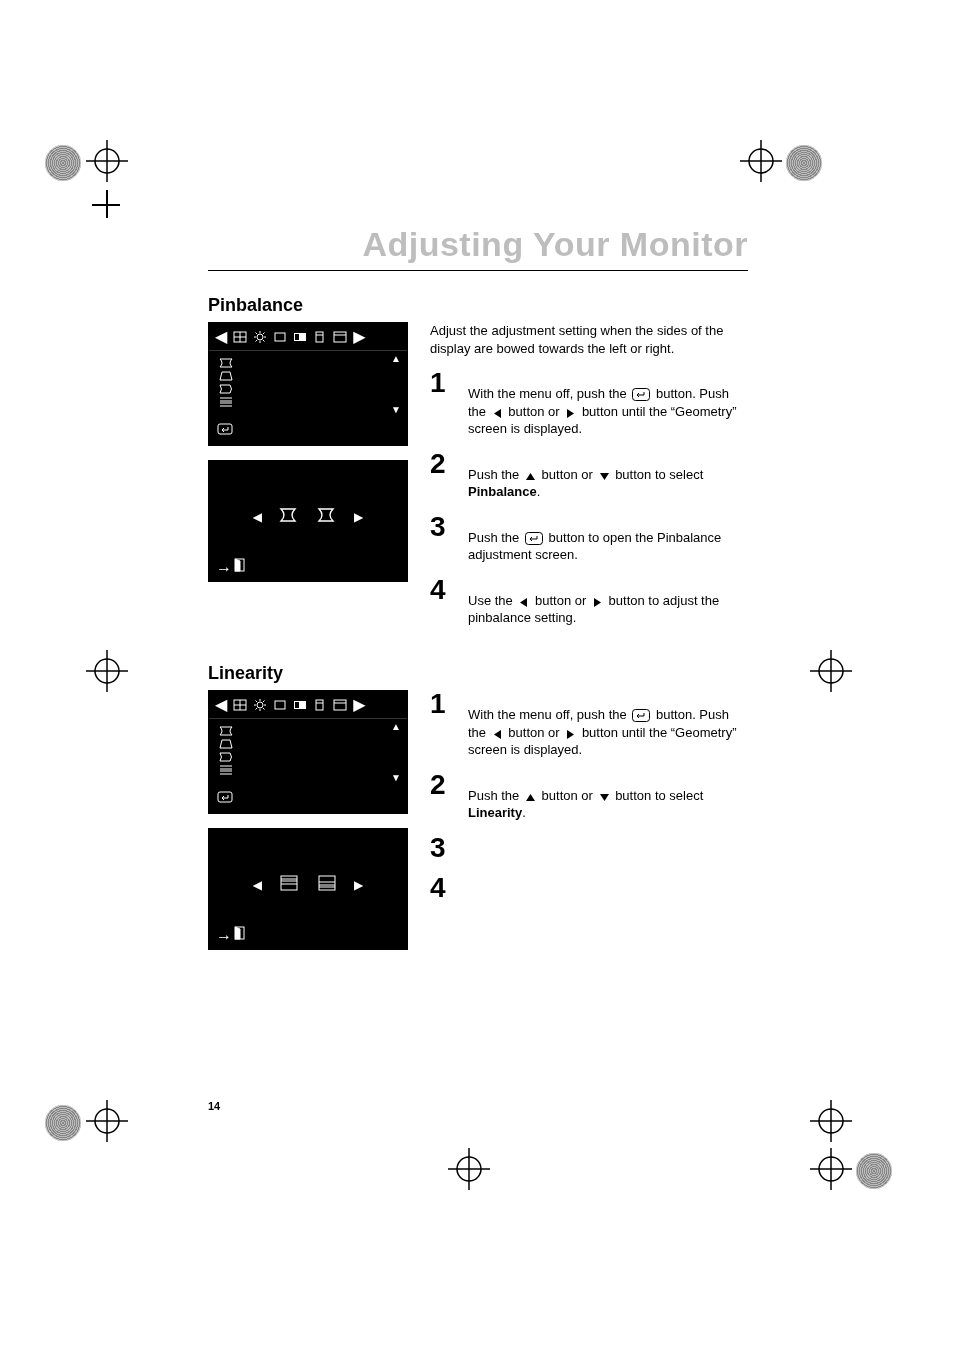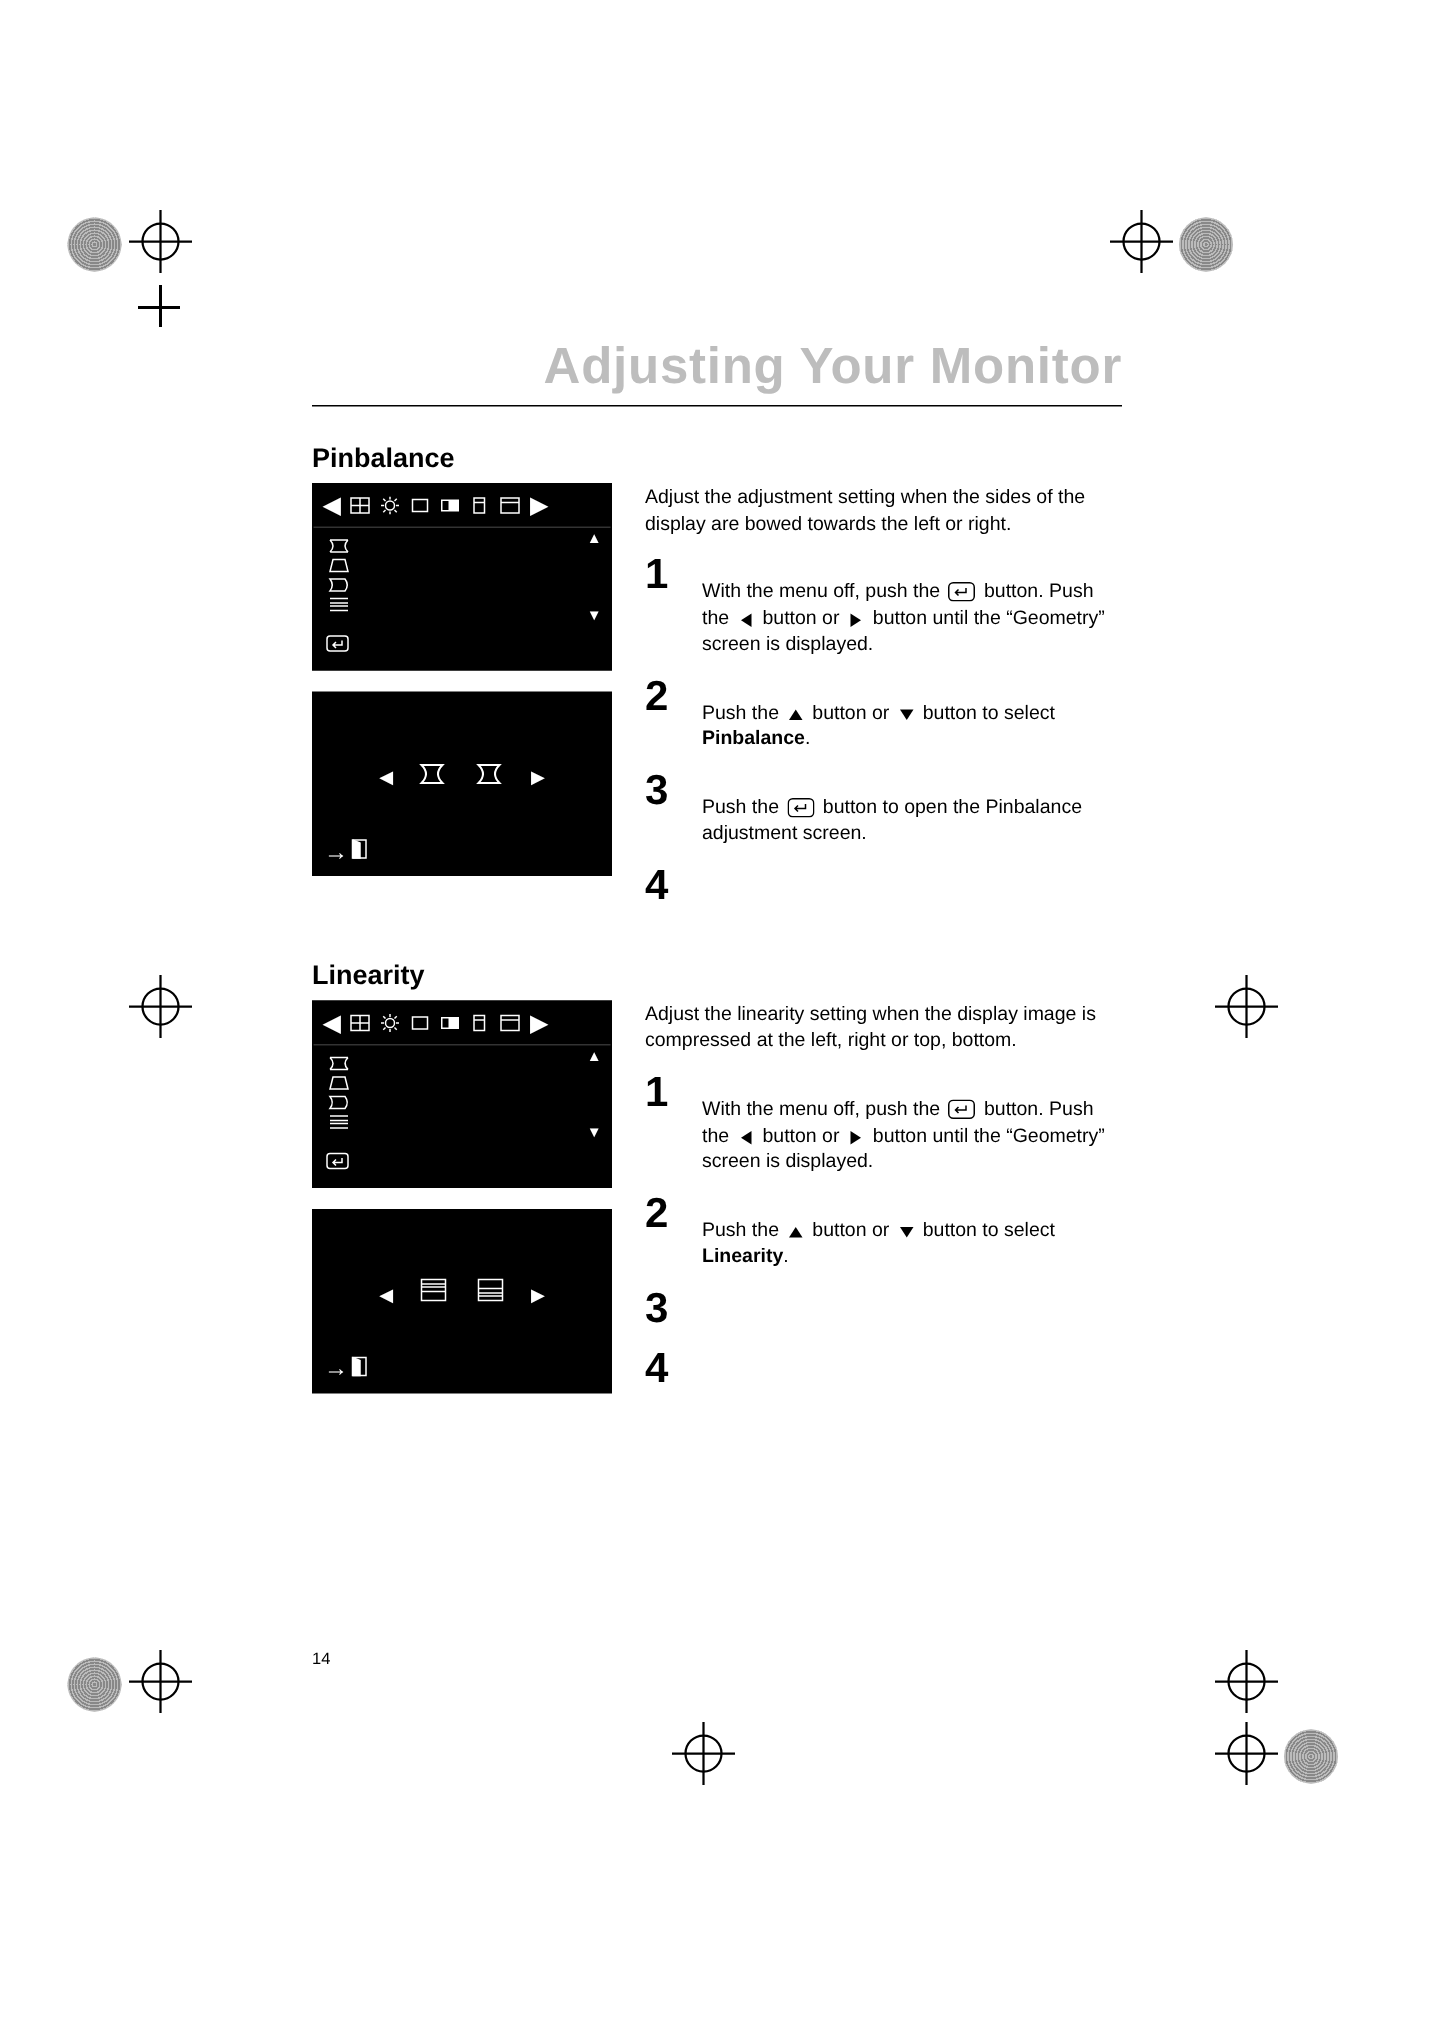--- a/index.html
+++ b/index.html
@@ -42,21 +42,21 @@
 
   .intro { margin-bottom: 12px; }
   .steps { display: flex; flex-direction: column; gap: 12px; }
   .step { display: flex; gap: 14px; }
   .step-num { font-size: 28px; font-weight: 800; line-height: 1; width: 24px; flex: 0 0 24px; font-family: "Arial Black", Arial, sans-serif; }
   .step-text { flex: 1; margin-top: 16px; }
   .step-text b { font-weight: bold; }
   .inline-icon { display: inline-block; vertical-align: -3px; margin: 0 2px; }
   .inline-icon svg { display: block; }
 
-  .page-num { position: absolute; left: 208px; top: 1100px; font-size: 11px; }
+  .page-num { position: absolute; left: 208px; top: 1100px; font-size: 11px; font-weight: bold; }
 </style>
 </head>
 <body>
 
 <div class="page">
 
   <div class="reg-mark" style="left:45px; top:145px;">
       <div class="ring-outer"></div>
     </div>
   <div class="reg-mark crosshair" style="left:86px; top:140px;">
@@ -296,20 +296,31 @@
                 <span class="inline-icon"><svg width="18" height="13">
                       <rect x="0.5" y="0.5" width="17" height="12" rx="3" fill="none" stroke="#000"></rect>
                       <path d="M12 4 L12 7 L5 7 M7 5 L5 7 L7 9" fill="none" stroke="#000"></path>
                     </svg></span>
                 <span> button to open the Pinbalance adjustment screen.</span>
               </div>
             </div>
 
             <div class="step">
               <div class="step-num">4</div>
+              <div class="step-text">
+                <span>Use the </span>
+                <span class="inline-icon"><svg width="11" height="11">
+                      <path d="M9 1 L2 5.5 L9 10 Z" fill="#000"></path>
+                    </svg></span>
+                <span> button or </span>
+                <span class="inline-icon"><svg width="11" height="11">
+                      <path d="M2 1 L9 5.5 L2 10 Z" fill="#000"></path>
+                    </svg></span>
+                <span> button to adjust the pinbalance setting.</span>
+              </div>
             </div>
 
           </div>
         </div>
       </div>
     </div>
 
     <div class="section">
       <div class="sec-head">Linearity</div>
       <div class="two-col">
@@ -423,21 +434,20 @@
               <span>→</span>
               <span><svg width="12" height="14">
                     <rect x="1" y="1" width="9" height="12" fill="none" stroke="#fff"></rect>
                     <path d="M1 1 L6 3 L6 13 L1 13" fill="#fff" stroke="#fff"></path>
                   </svg></span>
             </div>
           </div>
 
         </div>
         <div class="right-col">
-          <div class="intro">Adjust the linearity setting when the display image is compressed at the left, right or top, bottom.</div>
           <div class="steps">
 
             <div class="step">
               <div class="step-num">1</div>
               <div class="step-text">
                 <span>With the menu off, push the </span>
                 <span class="inline-icon"><svg width="18" height="13">
                       <rect x="0.5" y="0.5" width="17" height="12" rx="3" fill="none" stroke="#000"></rect>
                       <path d="M12 4 L12 7 L5 7 M7 5 L5 7 L7 9" fill="none" stroke="#000"></path>
                     </svg></span>

